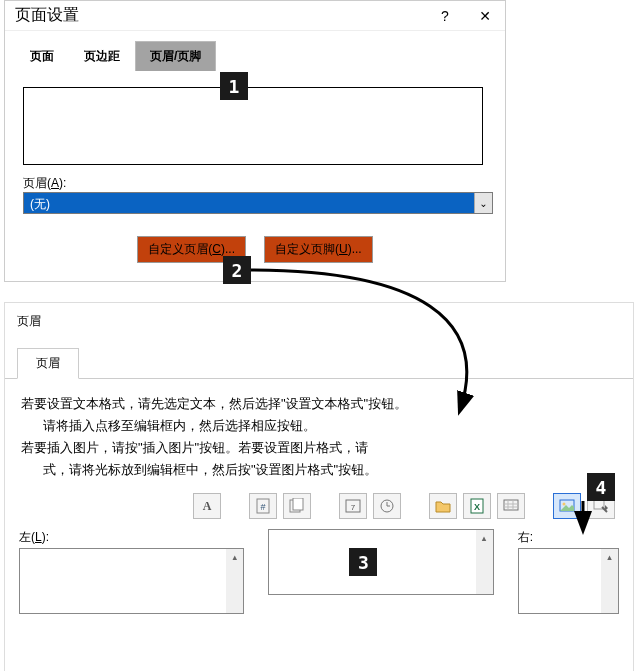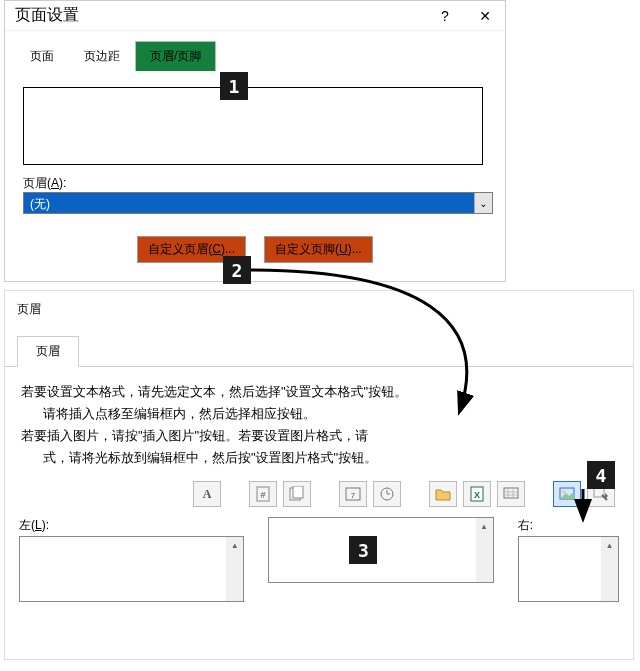--- a/index.html
+++ b/index.html
@@ -2,34 +2,34 @@
 <html><head>
 <meta charset="utf-8">
 <style>
   * { box-sizing: border-box; }
   body { margin: 0; font-family: "Microsoft YaHei", "SimSun", sans-serif; font-size: 12px; background: #fff; width: 640px; }
   .dialog { border: 1px solid #ccc; background: #fff; }
   .titlebar { display: flex; align-items: center; height: 30px; padding: 0 0 0 10px; border-bottom: 1px solid #eee; }
   .titlebar .title { flex: 1; font-size: 16px; }
   .titlebar .btn { width: 40px; height: 30px; display: flex; align-items: center; justify-content: center; font-size: 14px; }
   .tabs { display: flex; padding: 10px 10px 0 10px; }
-  .tab { padding: 6px 14px; border: 1px solid transparent; border-bottom: none; cursor: pointer; }
-  .tab.active { border-color: #bbb; background: #15803d; }
+  .tab { padding: 6px 14px; border: 1px solid transparent; border-bottom: none; cursor: pointer; font-weight: bold; }
+  .tab.active { border-color: #bbb; background: #a3a3a3; }
   .tab-row-wrap { position: relative; }
   .body { padding: 10px 18px 18px 18px; }
   .preview { border: 1px solid #000; height: 78px; width: 460px; margin: 6px 0 10px 0; background: #fff; }
   .label-row { margin-top: 6px; }
   .accel { text-decoration: underline; }
   .dropdown { display: flex; width: 470px; height: 22px; border: 1px solid #7a7a7a; }
   .dropdown .dd-value { flex: 1; background: #0a63c2; color: #fff; padding: 2px 6px; line-height: 18px; }
   .dropdown .dd-btn { width: 18px; background: #e5e5e5; border-left: 1px solid #aaa; display: flex; align-items: center; justify-content: center; font-size: 10px; }
   .btn-row { display: flex; gap: 18px; justify-content: center; margin-top: 22px; position: relative; }
   .win-btn { border: 1px solid #999; background: #c2410c; padding: 4px 10px; font-size: 12px; cursor: pointer; }
   .marker { position: absolute; background: #1b1b1b; color: #fff; font-family: Consolas, monospace; font-weight: bold; font-size: 18px; width: 28px; height: 28px; display: flex; align-items: center; justify-content: center; z-index: 50; pointer-events: none; }
-  .dialog2 { border: 1px solid #ddd; background: #fff; margin-top: 8px; min-height: 370px; }
+  .dialog2 { border: 1px solid #ddd; background: #fff; margin-top: 20px; min-height: 370px; }
   .d2-title { padding: 10px 12px 0 12px; font-size: 12px; }
   .d2-tabs { display: flex; padding: 18px 12px 0 12px; border-bottom: 1px solid #ccc; }
   .d2-tab { padding: 6px 18px; border: 1px solid #ccc; border-bottom: 1px solid #fff; margin-bottom: -1px; background: #fff; }
   .instr { padding: 14px 16px 8px 16px; line-height: 22px; font-size: 13px; }
   .indent { text-indent: 22px; display: block; }
   .toolbar { display: flex; gap: 6px; padding: 4px 14px 4px 14px; align-items: center; }
   .tb-btn { width: 28px; height: 26px; border: 1px solid #bbb; background: #f4f4f4; display: flex; align-items: center; justify-content: center; cursor: pointer; }
   .tb-btn.sel { border: 1px solid #2a6fd6; background: #d6e7fb; }
   .spacer-sm { width: 16px; }
   .fields { display: flex; gap: 24px; padding: 6px 14px 0 14px; }

